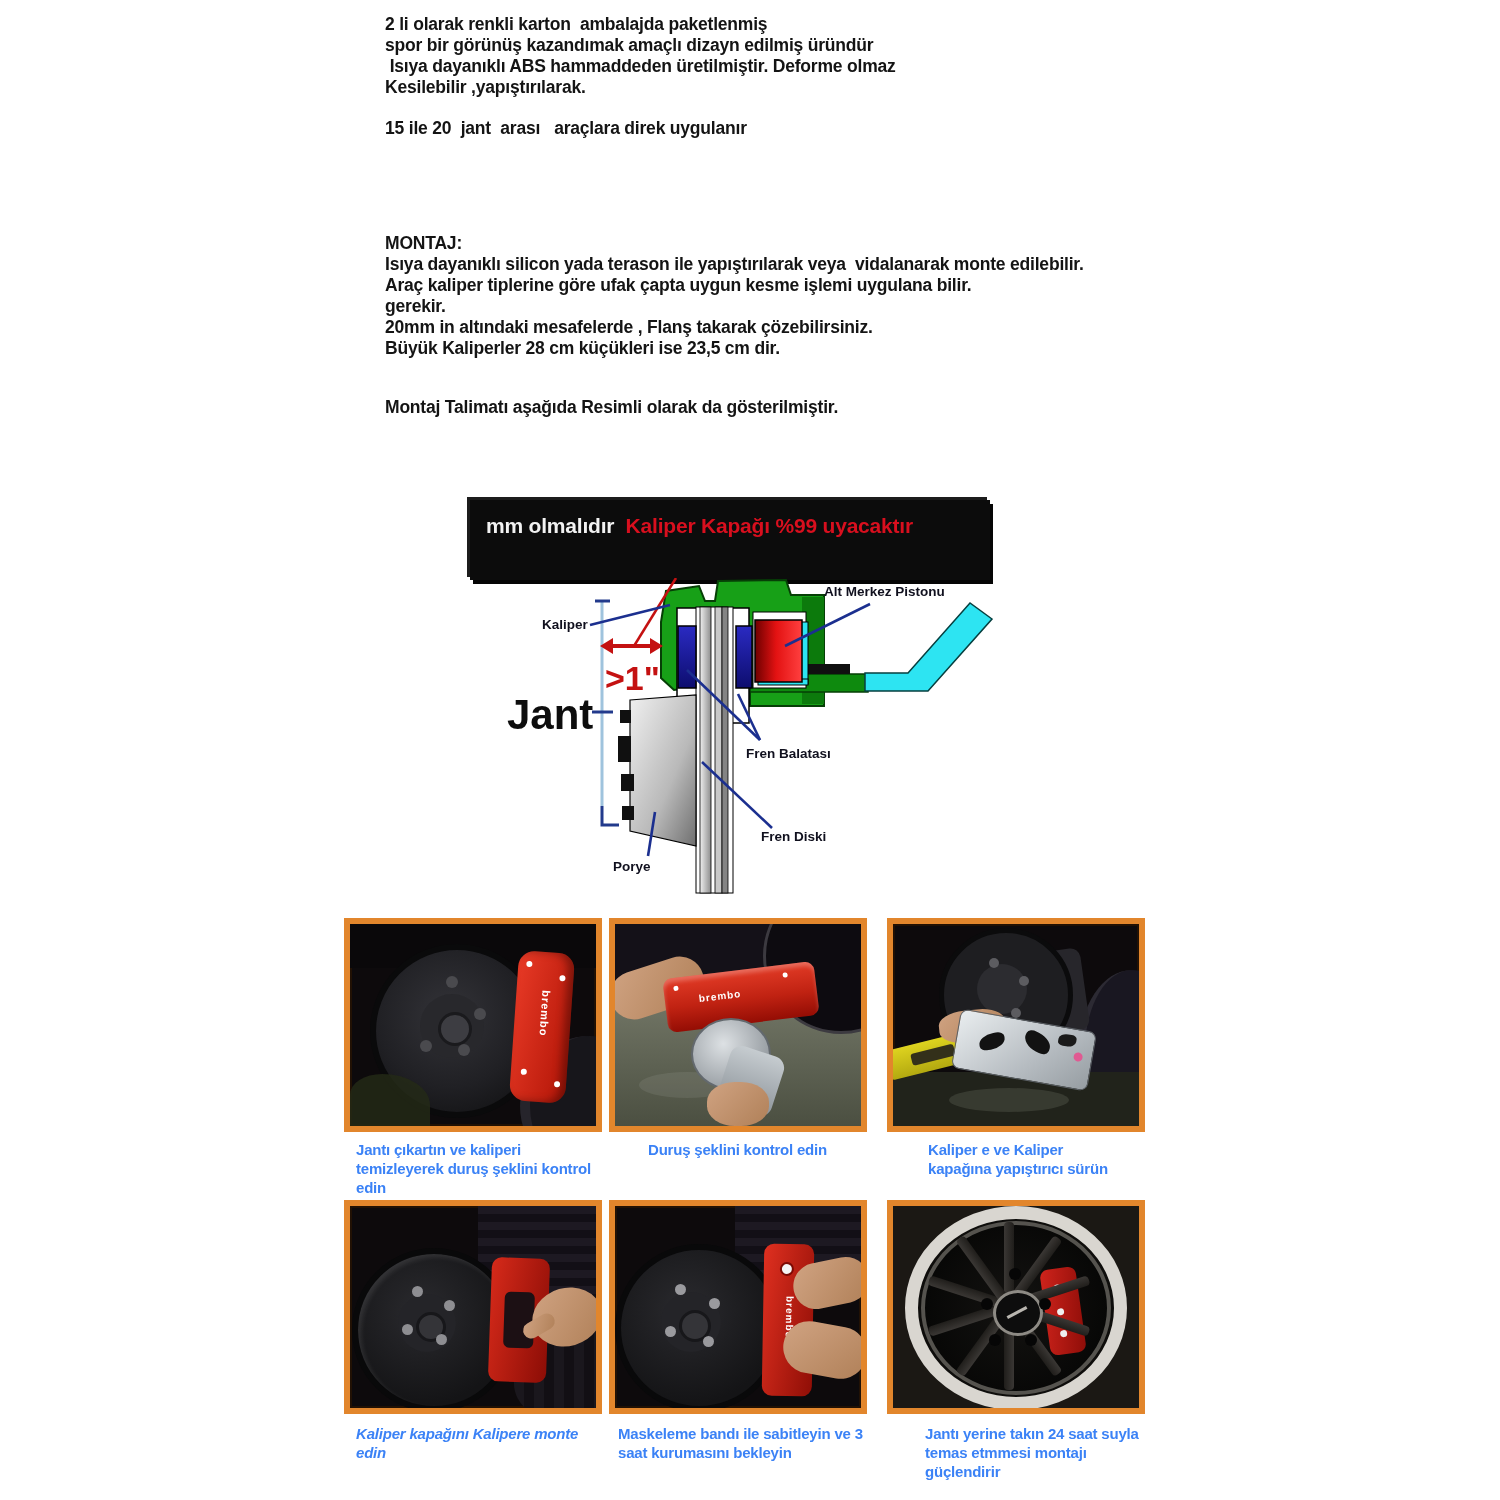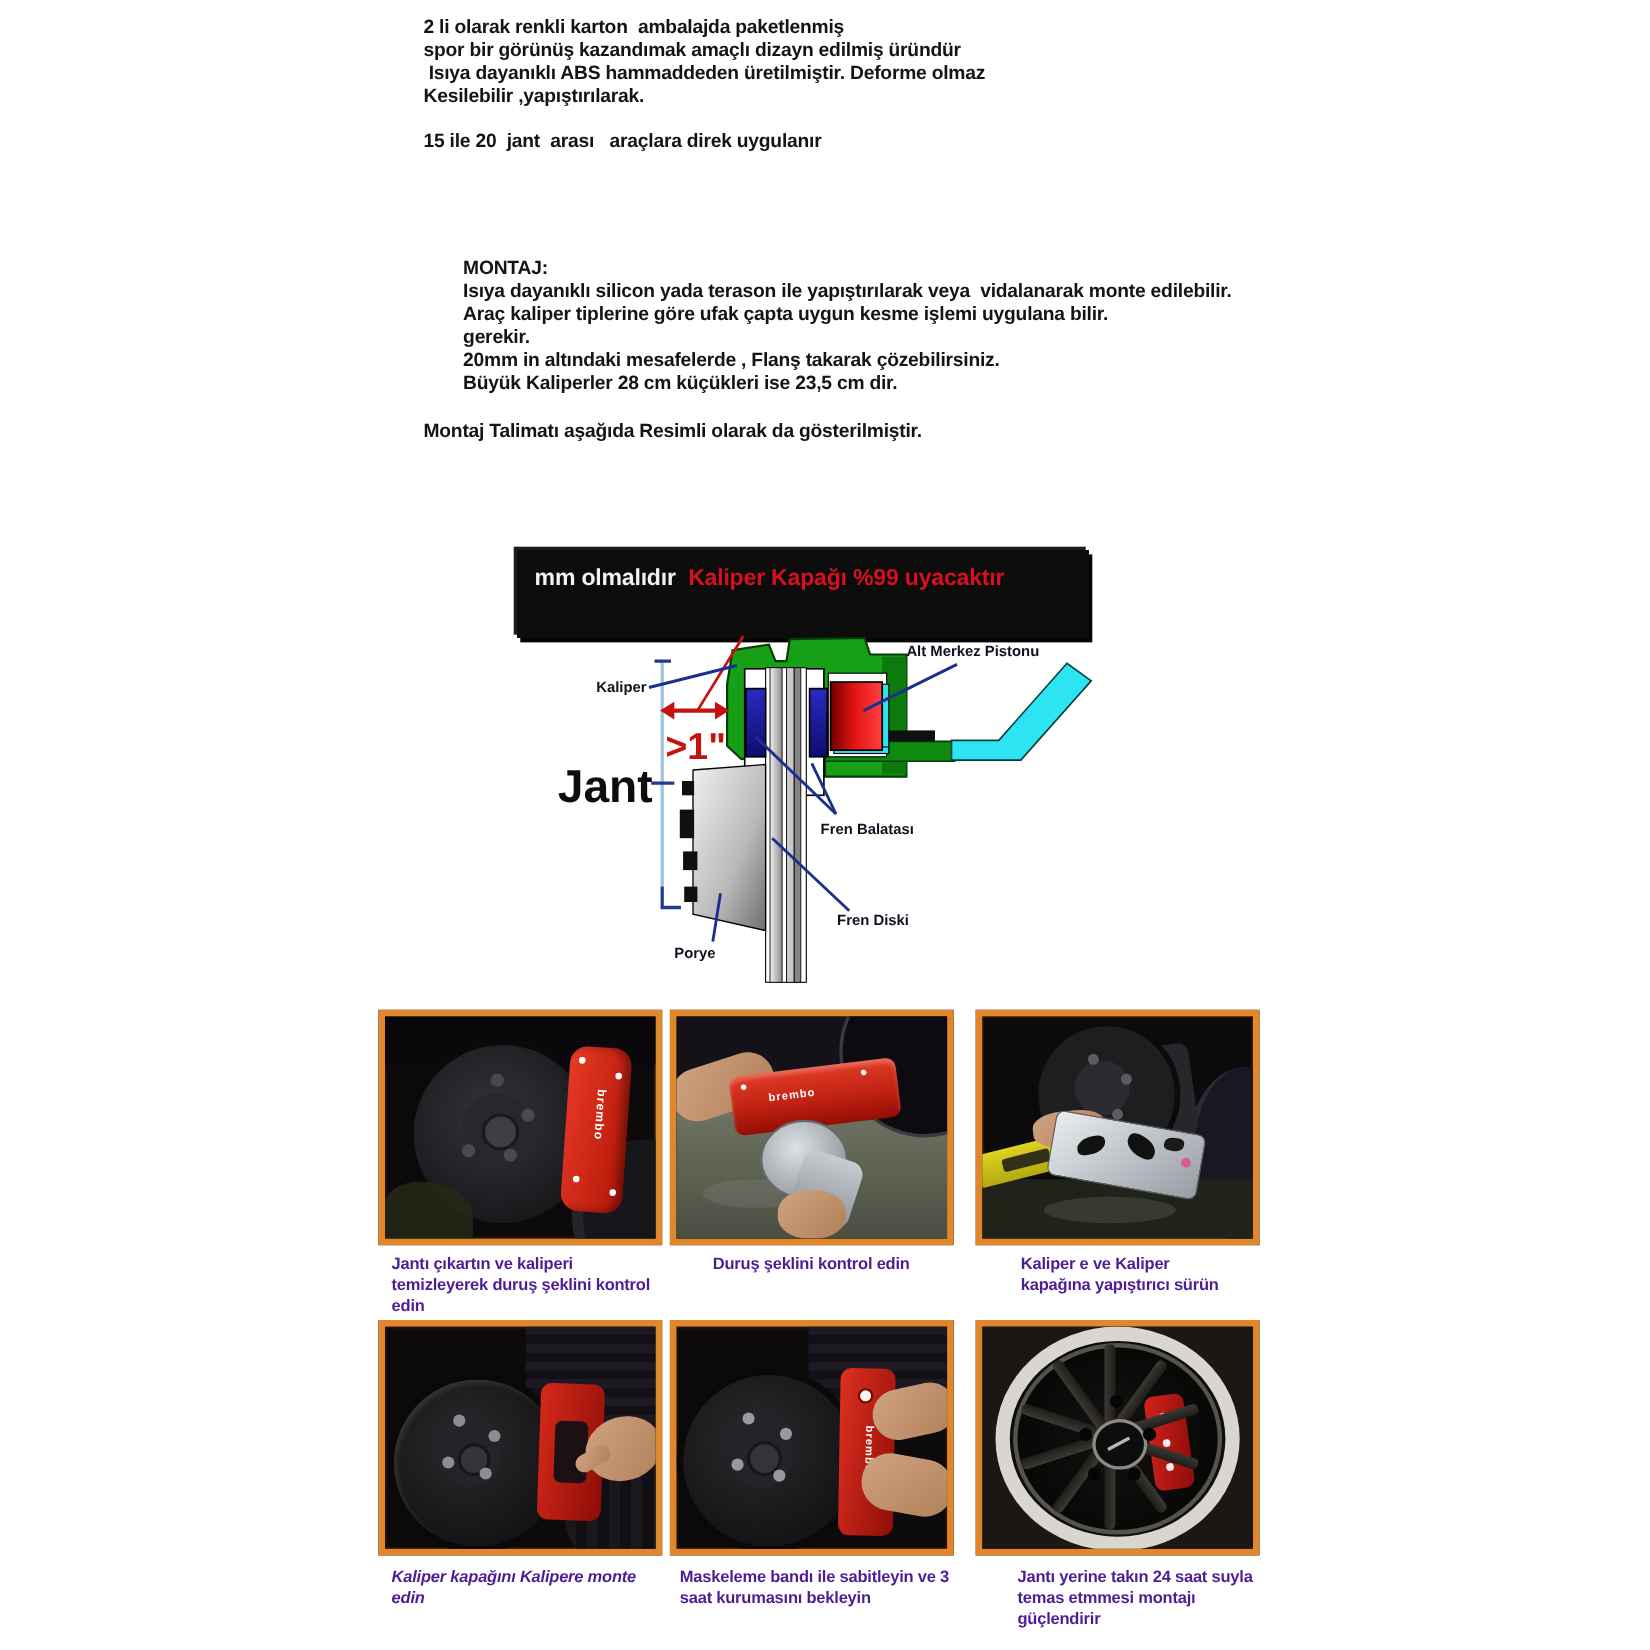--- a/index.html
+++ b/index.html
@@ -1,20 +1,20 @@
 <!DOCTYPE html>
 <html><head>
 <meta charset="utf-8">
 <style>
   html,body{margin:0;padding:0;background:#ffffff;}
   #canvas{position:relative;width:1500px;height:1500px;background:#ffffff;overflow:hidden;
           font-family:"Liberation Sans",sans-serif;color:#161616;}
   .abs{position:absolute;}
   .txt{font-weight:bold;font-size:17.5px;line-height:21px;letter-spacing:-0.2px;color:#141414;white-space:pre;}
-  .cap{font-weight:bold;font-size:15px;line-height:19px;letter-spacing:-0.2px;color:#4c1d95;}
+  .cap{font-weight:bold;font-size:15px;line-height:19px;letter-spacing:-0.2px;color:#3b82f6;}
   
   #banner{left:470px;top:500px;width:520px;height:80px;background:#0c0c0c;box-sizing:border-box;
           padding:11px 0 0 16px;box-shadow:-3px -3px 0 #1d1d1d,3px 4px 0 #050505;}
   #banner .bline{font-weight:bold;font-size:21px;line-height:29px;letter-spacing:-0.2px;color:#f2f2f2;white-space:pre;}
   #banner .red{color:#d80f1e;}
   
   .ph{position:absolute;box-sizing:border-box;width:258px;height:214px;border:6px solid #e2862c;
       background:#0d0a0c;overflow:hidden;box-shadow:inset 0 0 0 2px rgba(45,22,0,.65);}
   .scene{position:absolute;left:0;top:0;width:246px;height:202px;}
   .circle{border-radius:50%;}
@@ -37,29 +37,29 @@
 <div id="canvas">
 
   <div class="abs" style="left:385px;top:14px;">
     <div class="txt">2 li olarak renkli karton  ambalajda paketlenmiş</div>
     <div class="txt">spor bir görünüş kazandımak amaçlı dizayn edilmiş üründür</div>
     <div class="txt"> Isıya dayanıklı ABS hammaddeden üretilmiştir. Deforme olmaz</div>
     <div class="txt">Kesilebilir ,yapıştırılarak.</div>
   </div>
   <div class="abs txt" style="left:385px;top:118px;">15 ile 20  jant  arası   araçlara direk uygulanır</div>
 
-  <div class="abs" style="left:385px;top:233px;margin-left:36px;">
+  <div class="abs" style="left:385px;top:233px;">
     <div class="txt">MONTAJ:</div>
     <div class="txt">Isıya dayanıklı silicon yada terason ile yapıştırılarak veya  vidalanarak monte edilebilir.</div>
     <div class="txt">Araç kaliper tiplerine göre ufak çapta uygun kesme işlemi uygulana bilir.</div>
     <div class="txt">gerekir.</div>
     <div class="txt">20mm in altındaki mesafelerde , Flanş takarak çözebilirsiniz.</div>
     <div class="txt">Büyük Kaliperler 28 cm küçükleri ise 23,5 cm dir.</div>
   </div>
-  <div class="abs txt" style="left:385px;top:381px;">Montaj Talimatı aşağıda Resimli olarak da gösterilmiştir.</div>
+  <div class="abs txt" style="left:385px;top:397px;">Montaj Talimatı aşağıda Resimli olarak da gösterilmiştir.</div>
 
   <div id="banner" class="abs">
     <div class="bline"><span>mm olmalıdır  </span><span class="red">Kaliper Kapağı %99 uyacaktır</span></div>
   </div>
 
   <svg class="abs" style="left:450px;top:578px;" width="560" height="340" viewBox="0 0 560 340">
     <defs>
       <linearGradient id="pist" x1="0" y1="0" x2="1" y2="0">
         <stop offset="0" stop-color="#6e0000"></stop>
           <stop offset="0.45" stop-color="#e31212"></stop>

